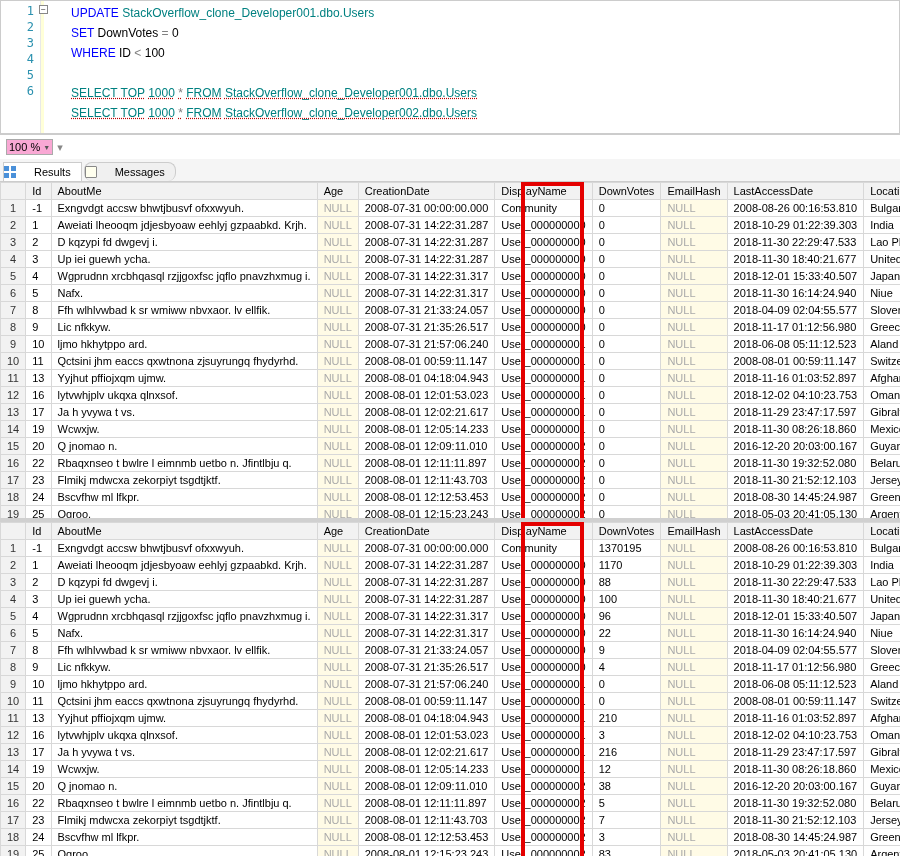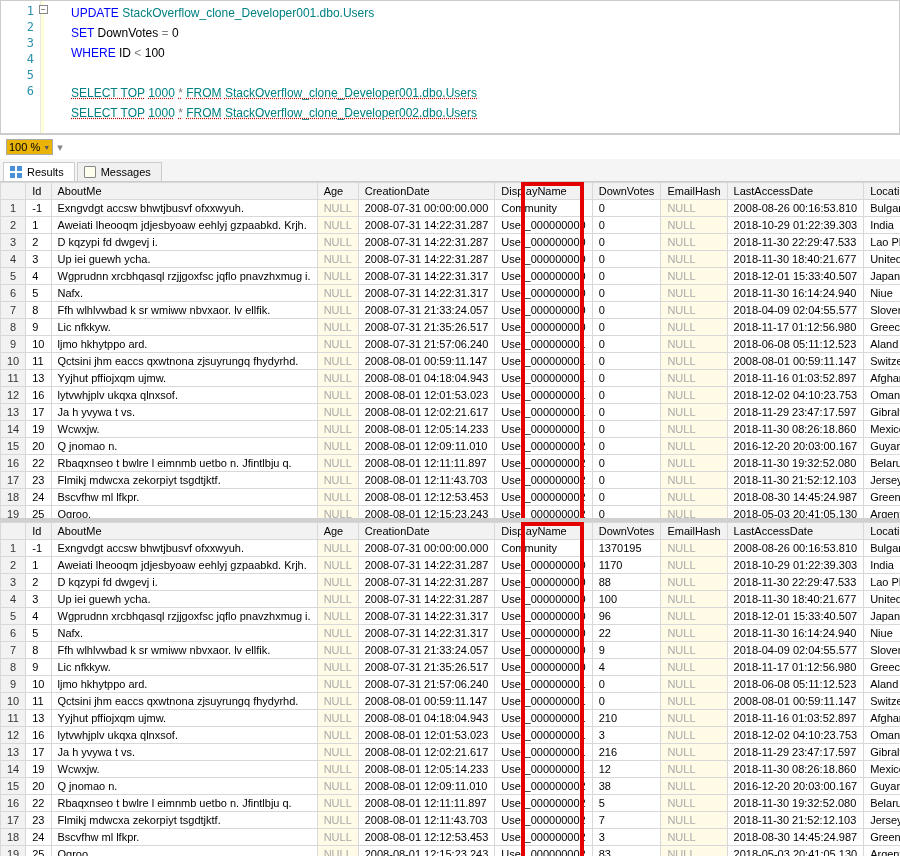--- a/index.html
+++ b/index.html
@@ -12,26 +12,26 @@
   .gutter .minus { position: absolute; right: -14px; top: 2px; width: 9px; height: 9px; border: 1px solid #888; background: #fff; font-size: 8px; line-height: 7px; text-align: center; color: #555;}
   .code { flex: 1; padding: 2px 4px 10px 30px; font-family: Liberation Sans, sans-serif; font-size: 12px; line-height: 20px; white-space: pre; background: linear-gradient(to right, #ffffd8 0, #ffffd8 3px, #fff 3px); }
   .kw { color: #0000ff; }
   .num { color: #000; }
   .obj { color: #008080; text-decoration: underline dotted #b00; }
   .obj2 { color: #008080; }
   .star { color: #808080; }
   .op { color: #808080; }
   
   .zoom-bar { display: flex; align-items: center; gap: 4px; padding: 4px 6px; border-top: 1px solid #ccc; font-size: 11px; }
-  .zoom-dd { border: 1px solid #aaa; padding: 1px 2px; display:flex; align-items:center; gap:3px; background:#eab308;}
+  .zoom-dd { border: 1px solid #aaa; padding: 1px 2px; display:flex; align-items:center; gap:3px; background:#f9a8d4;}
   .zoom-dd .chev { font-size: 7px; color:#555; }
   
   .tabs { display: flex; border-bottom: 1px solid #ccc; background: #f5f5f5; padding: 3px 3px 0 3px; gap: 2px; }
-  .tab { display: flex; align-items: flex-start; gap: 5px; padding: 3px 10px 3px 6px; border: 1px solid #ccc; border-bottom: none; background: #fff; font-size: 11px; cursor: pointer; }
-  .tab.inactive { background: #f0f0f0; }
+  .tab { display: flex; align-items: flex-start; gap: 18px; padding: 3px 10px 3px 0; border: 1px solid #ccc; border-bottom: none; background: #fff; font-size: 11px; cursor: pointer; }
+  .tab.inactive { background: #f0f0f0; border-radius: 8px; }
   .tab .icon-grid { width:12px; height:12px; display:inline-block; background:
     linear-gradient(#4a90d9,#4a90d9) 0 0/5px 5px no-repeat,
     linear-gradient(#4a90d9,#4a90d9) 7px 0/5px 5px no-repeat,
     linear-gradient(#4a90d9,#4a90d9) 0 7px/5px 5px no-repeat,
     linear-gradient(#4a90d9,#4a90d9) 7px 7px/5px 5px no-repeat;}
   .tab .icon-msg { width:12px; height:12px; display:inline-block; border:1px solid #888; border-radius:1px; position:relative; background:#ffe;}
   
   .grids { }
   .grid-wrap { border-bottom: 4px solid #d0d0d0; max-height: 340px; overflow: hidden; position: relative; }
   table.results { border-collapse: collapse; width: 100%; font-size: 11px; }

